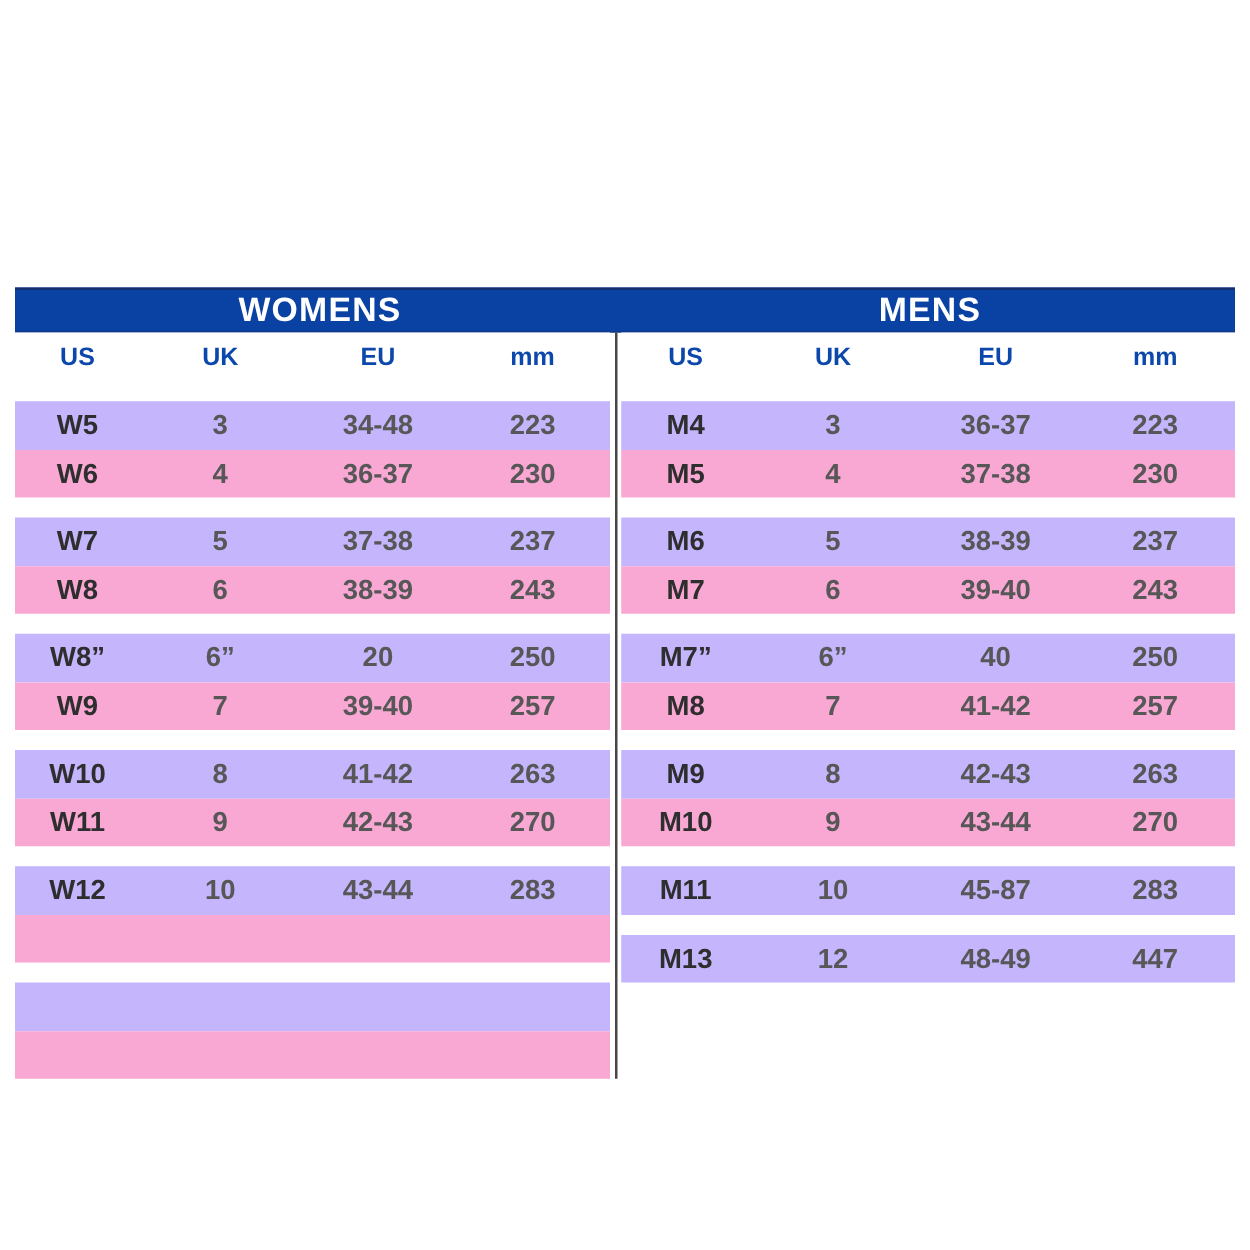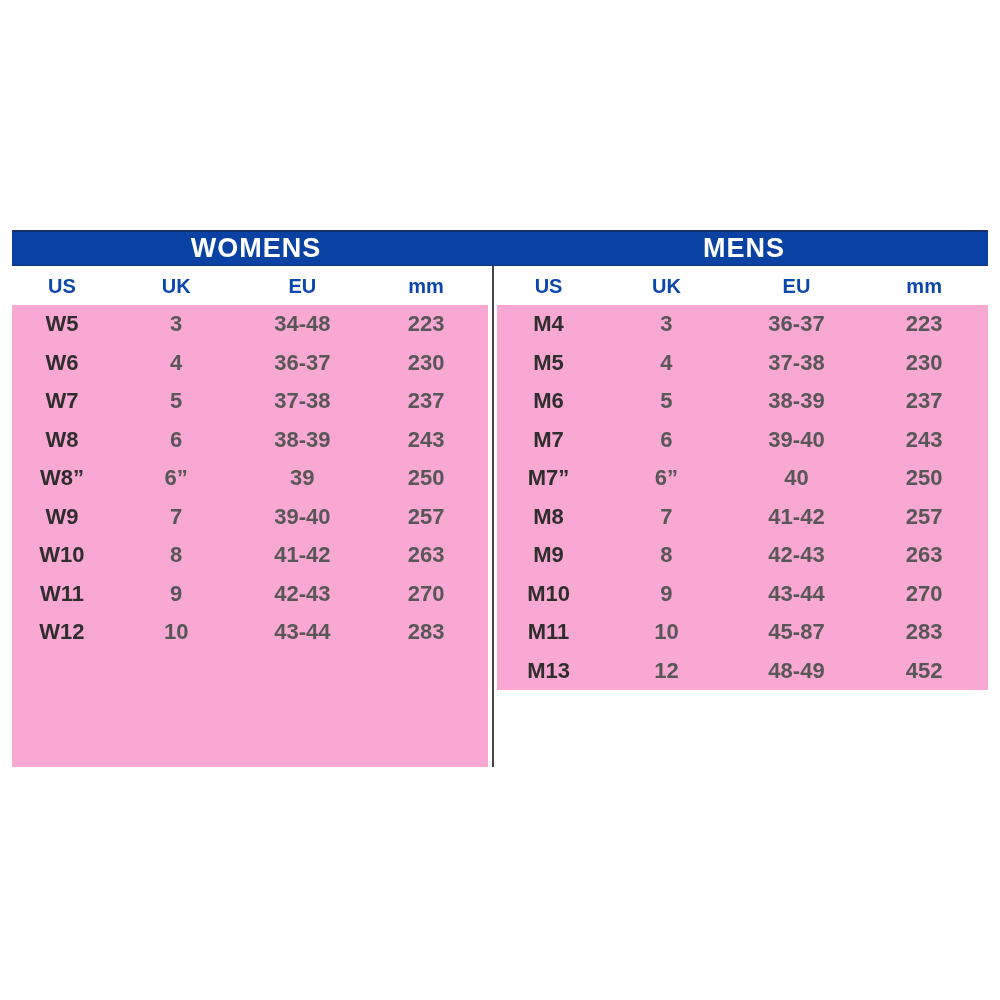--- a/index.html
+++ b/index.html
@@ -66,21 +66,21 @@
   .row {
     height: 38.5px;
     display: grid;
     grid-template-columns: 21% 27% 26% 26%;
     align-items: center;
     justify-items: center;
     font-size: 22px;
     color: #575757;
     background: #f9a8d4;
   }
-  .row.g { background: #f9a8d4; }
+  .row.g { background: #c4b5fd; margin-top: 16px; }
   .row .c-us { color: #2e2e2e; }
   .cell { line-height: 1; }
 </style>
 </head>
 <body>
 
 <div class="canvas">
   <div class="size-chart">
 
     <div class="titlebar">
@@ -118,21 +118,21 @@
         </div>
         <div class="row">
           <div class="cell c-us">W8</div>
           <div class="cell">6</div>
           <div class="cell">38-39</div>
           <div class="cell">243</div>
         </div>
         <div class="row g">
           <div class="cell c-us">W8”</div>
           <div class="cell">6”</div>
-          <div class="cell">39</div>
+          <div class="cell">20</div>
           <div class="cell">250</div>
         </div>
         <div class="row">
           <div class="cell c-us">W9</div>
           <div class="cell">7</div>
           <div class="cell">39-40</div>
           <div class="cell">257</div>
         </div>
         <div class="row g">
           <div class="cell c-us">W10</div>
@@ -218,19 +218,19 @@
         <div class="row g">
           <div class="cell c-us">M11</div>
           <div class="cell">10</div>
           <div class="cell">45-87</div>
           <div class="cell">283</div>
         </div>
         <div class="row g">
           <div class="cell c-us">M13</div>
           <div class="cell">12</div>
           <div class="cell">48-49</div>
-          <div class="cell">452</div>
+          <div class="cell">447</div>
         </div>
       </div>
 
     </div>
   </div>
 </div>
 
 </body></html>

